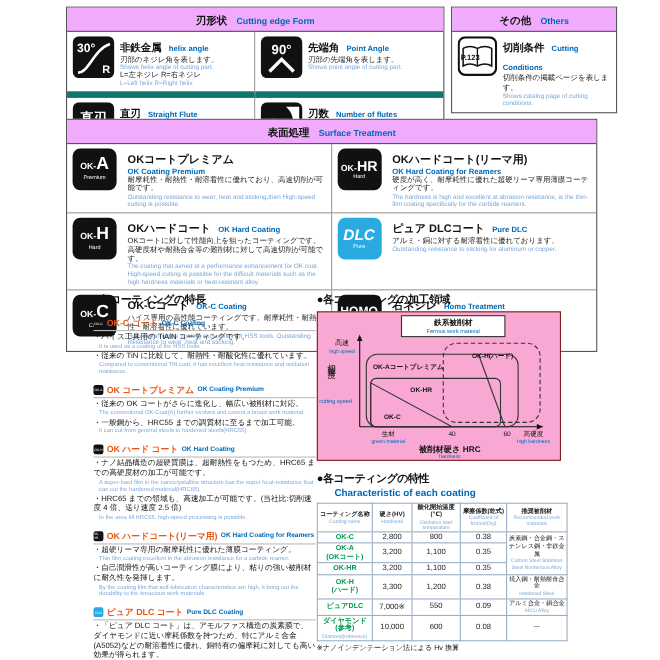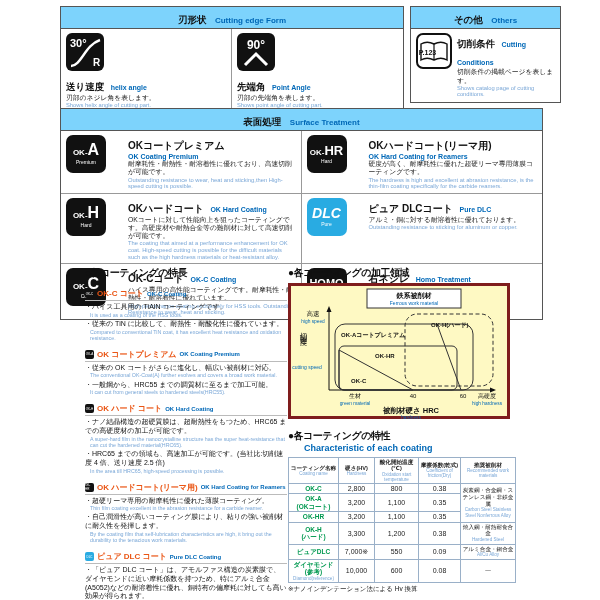--- a/index.html
+++ b/index.html
@@ -2,32 +2,32 @@
 <html><head>
 <meta charset="utf-8">
 <style>
   * { margin:0; padding:0; box-sizing:border-box; }
   html,body { background:#fff; }
   .page { position:relative; width:600px; height:600px; background:#fff;
           font-family:"Liberation Sans","DejaVu Sans",sans-serif; color:#1a1a1a; overflow:hidden; }
 
   
   .legend-box { position:absolute; border:1px solid #555; background:#fff; }
-  .legend-head { background:#7dd3fc; border-bottom:1px solid #555; text-align:center;
+  .legend-head { background:#f0abfc; border-bottom:1px solid #555; text-align:center;
                  padding:2px 0 1px; line-height:1.1; }
   .legend-head .jp { font-weight:bold; font-size:9.5px; color:#111; }
   .legend-head .en { font-weight:bold; font-size:8px; color:#0068b7; margin-left:4px; }
 
   .grid2x2 { display:grid; grid-template-columns:1fr 1fr; }
   .grid2x2 .cell { padding:4px 4px 3px 5px; display:flex; gap:5px; }
   .grid2x2 .cell:nth-child(odd) { border-right:1px solid #999; }
-  .grid2x2 .cell:nth-child(-n+2) { border-bottom:6px solid #0f766e;flex-direction:column; }
+  .grid2x2 .cell:nth-child(-n+2) { border-bottom:6px solid #0f766e; }
 
   .surf-grid { display:grid; grid-template-columns:1fr 1fr; grid-auto-rows:auto; }
-  .surf-grid .cell { padding:4px 5px 3px 5px; display:flex; gap:22px; border-bottom:1px solid #999; }
+  .surf-grid .cell { padding:4px 5px 3px 5px; display:flex; gap:10px; border-bottom:1px solid #999; }
   .surf-grid .cell:nth-child(odd) { border-right:1px solid #999; }
   .surf-grid .cell:nth-child(5), .surf-grid .cell:nth-child(6) { border-bottom:none; }
 
   .itxt { flex:1; min-width:0; line-height:1.12; }
   .t-jp { font-weight:bold; font-size:10px; color:#111; }
   .t-jp.sm { font-size:9.5px; }
   .t-en { font-weight:bold; font-size:7px; color:#0068b7; margin-left:2px; }
   .d-jp { font-size:6.8px; color:#222; line-height:1.2; }
   .d-en { font-size:5.8px; color:#7aa7d7; line-height:1.15; }
 
@@ -58,21 +58,21 @@
   .mini-badge.dlc { background:#29abe2; }
   .f-head .jp { color:#ea5514; font-weight:bold; font-size:8px; white-space:nowrap; }
   .f-head .en { color:#0068b7; font-weight:bold; font-size:6px; white-space:nowrap; }
   .f-point { margin-top:2px; }
   .f-point .jp { font-size:7px; color:#111; line-height:1.25; }
   .f-point .jp::before { content:"・"; }
   .f-point .en { font-size:5.3px; color:#7aa7d7; line-height:1.15; padding-left:5px; }
 
   
   .right-col { position:absolute; left:288px; top:262px; width:228px; }
-  .chart-box { position:relative; margin-top:3px; border:3px solid #7f1d1d; width:222px; height:136px; background:#fef9c3; }
+  .chart-box { position:relative; margin-top:3px; border:1px solid #7f1d1d; width:222px; height:136px; background:#f9a8d4; }
   .vlabel { position:absolute; left:7px; top:40px; writing-mode:vertical-rl; font-size:7.5px;
             color:#111; letter-spacing:2px; }
   .vlabel-en { position:absolute; left:1px; top:79px; width:30px; font-size:5px; color:#0068b7;
                text-align:center; line-height:1.1; }
   .char-sec { margin-top:6px; }
   table.char { border-collapse:collapse; width:228px; margin-top:3px; }
   table.char th, table.char td { border:1px solid #9ab0c8; text-align:center; vertical-align:middle; padding:1px; }
   table.char th .jp { font-size:5.6px; color:#222; font-weight:bold; display:block; line-height:1.15; }
   table.char th .en { font-size:4.6px; color:#7aa7d7; font-weight:normal; display:block; line-height:1.1; }
   td.cname { color:#009950; font-weight:bold; font-size:6.5px; line-height:1.15; }
@@ -97,21 +97,21 @@
     <div class="grid2x2">
 
       <div class="cell">
         <svg class="pict" width="38" height="38" viewBox="0 0 38 38">
           <rect x="0" y="0" width="38" height="38" rx="6" fill="#111"></rect>
           <path d="M5,33 C15,33 19,12 34,7" stroke="#fff" stroke-width="2.4" fill="none"></path>
           <text x="4" y="14" fill="#fff" font-size="11" font-weight="bold">30°</text>
           <text x="27" y="33" fill="#fff" font-size="10" font-weight="bold">R</text>
         </svg>
         <div class="itxt">
-          <span class="t-jp sm">送り速度</span>
+          <span class="t-jp sm">非鉄金属</span>
           <span class="t-en">helix angle</span>
           <div class="d-jp">刃部のネジレ角を表します。</div>
           <div class="d-en">Shows helix angle of cutting part.</div>
           <div class="d-jp">L=左ネジレ  R=右ネジレ</div>
           <div class="d-en">L=Left helix   R=Right helix</div>
         </div>
       </div>
 
       <div class="cell">
         <svg class="pict" width="38" height="38" viewBox="0 0 38 38">

